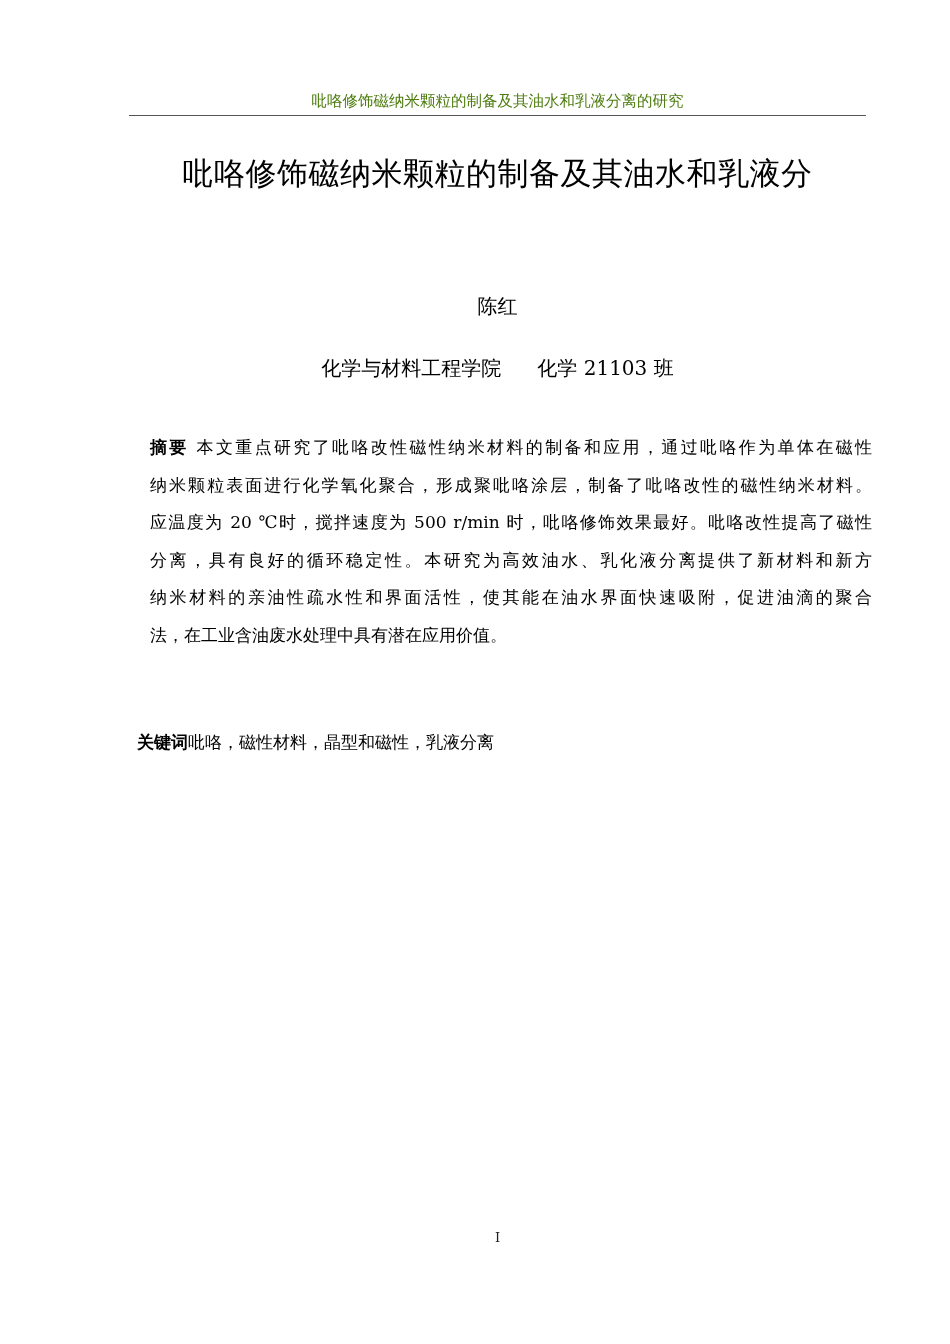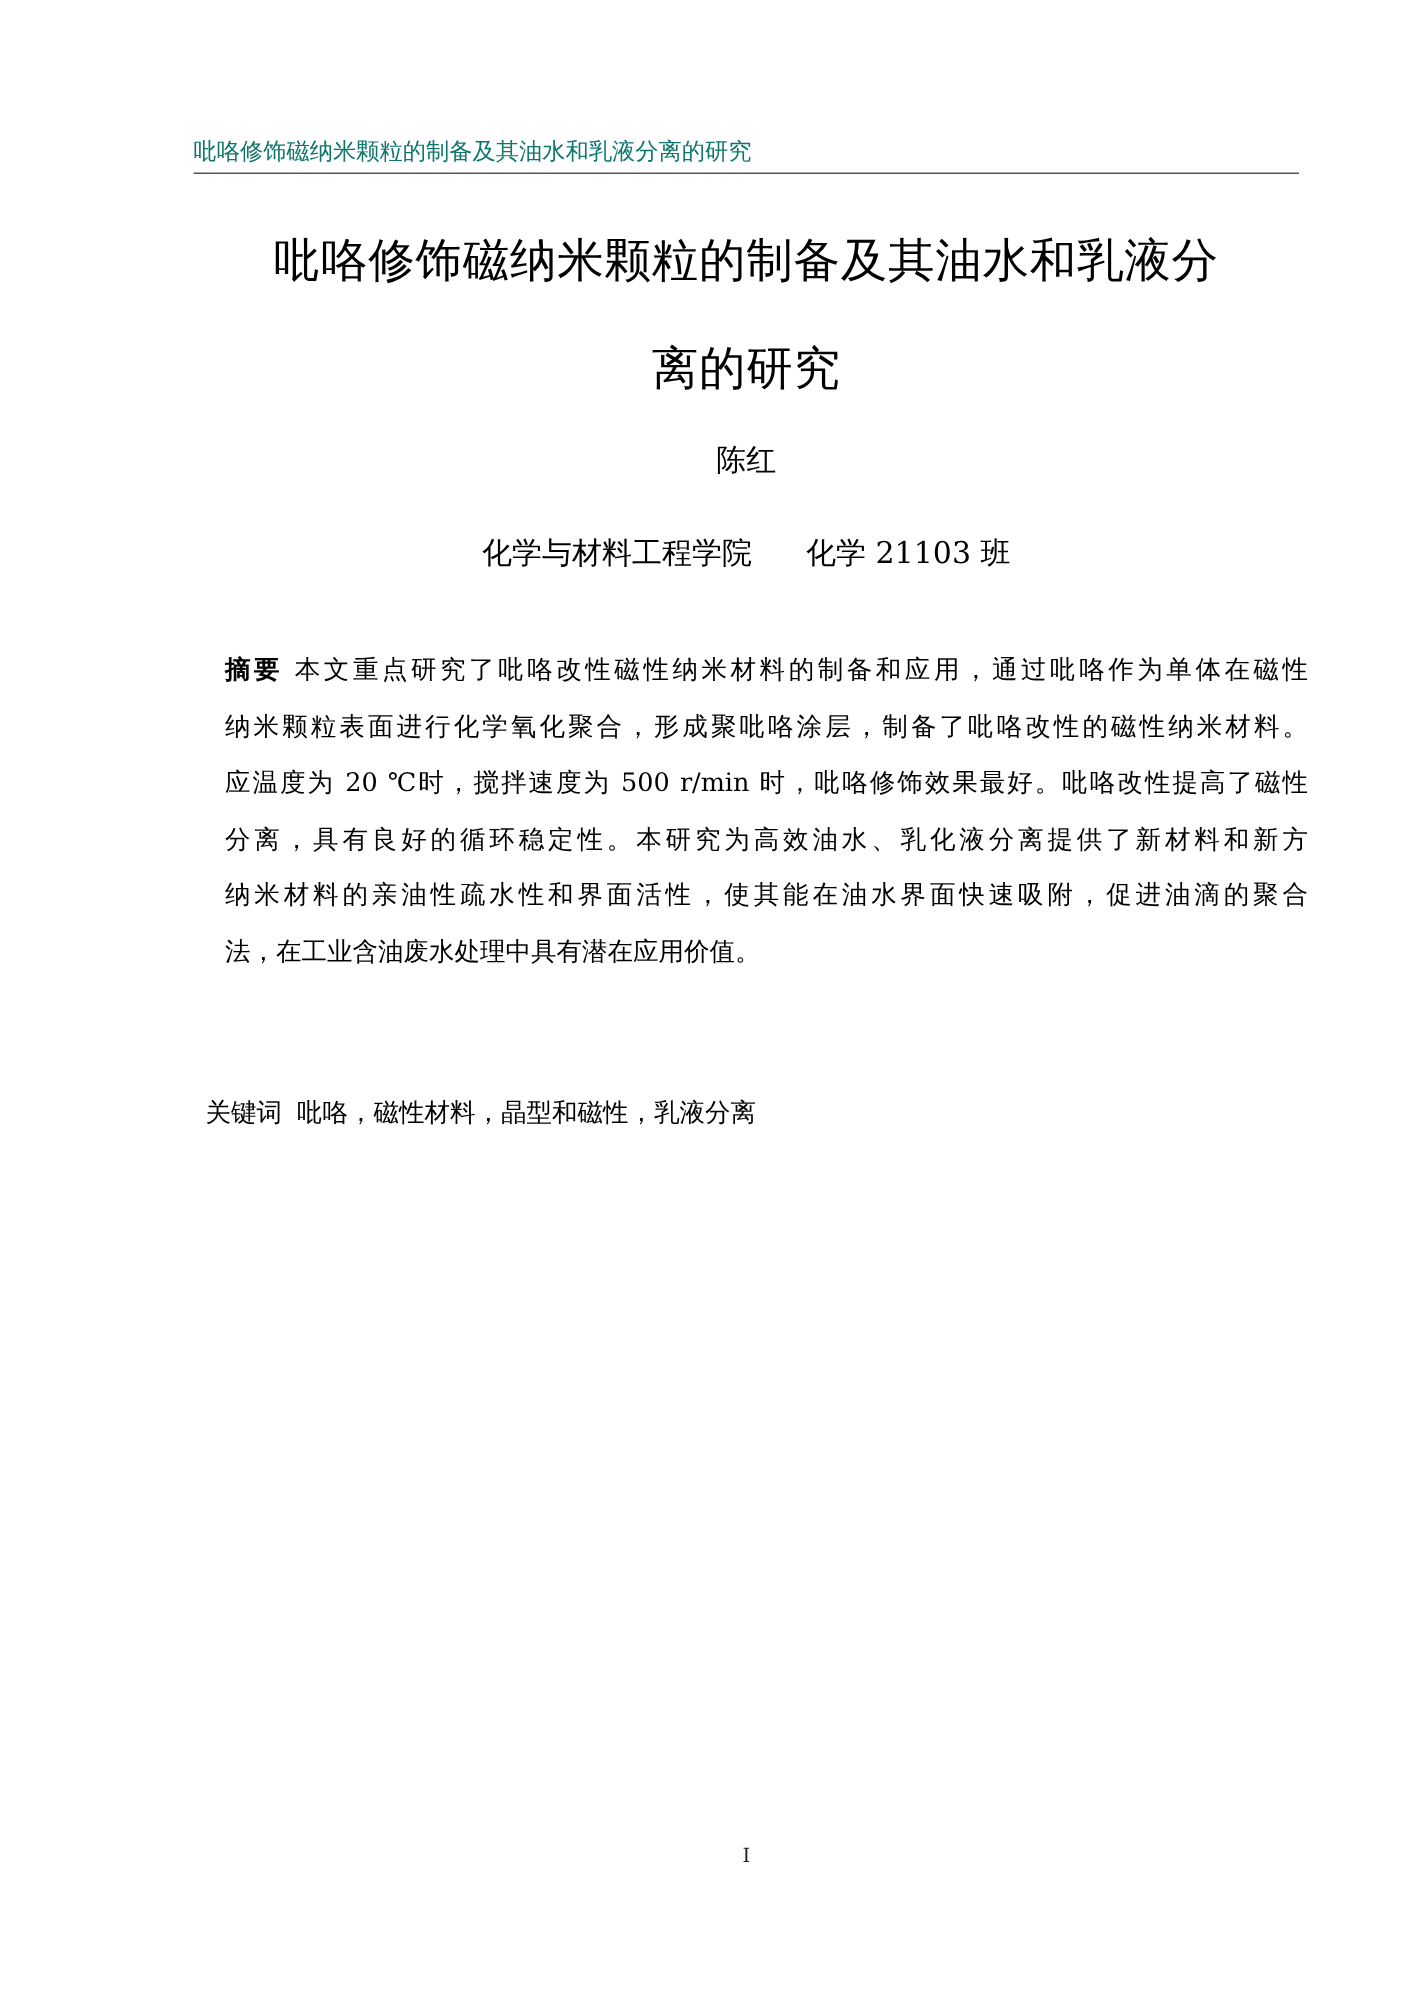--- a/index.html
+++ b/index.html
@@ -14,24 +14,24 @@
       overflow: hidden;
       color: #000000;
       font-family: "DejaVu Serif", "Liberation Serif", serif;
     }
     .page-header {
       position: absolute;
       left: 129px;
       top: 90px;
       width: 737px;
       height: 25px;
-      text-align: left;
+      text-align: center;
       font-size: 15.5px;
       line-height: 22px;
-      color: #0f766e;
+      color: #4d7c0f;
     }
     .header-rule {
       position: absolute;
       left: 129px;
       top: 115px;
       width: 737px;
       height: 0;
       border-top: 1.5px solid #555;
     }
     .doc-title {
@@ -93,43 +93,42 @@
     .keywords {
       position: absolute;
       left: 137px;
       top: 729px;
       font-size: 17px;
       line-height: 26px;
       white-space: nowrap;
     }
     .keywords .label {
       font-family: "DejaVu Sans", "Liberation Sans", sans-serif;
-      font-weight: normal;
-      margin-right: 10px;
+      font-weight: bold;
+      margin-right: 0;
     }
     .page-number {
       position: absolute;
       left: 0;
       top: 1229px;
       width: 995px;
       text-align: center;
       font-size: 13px;
       line-height: 18px;
       color: #222;
     }
   </style>
 </head>
 <body>
 
 <div class="page-header">吡咯修饰磁纳米颗粒的制备及其油水和乳液分离的研究</div>
 <div class="header-rule"></div>
 
 <div class="doc-title">
   <div>吡咯修饰磁纳米颗粒的制备及其油水和乳液分</div>
-  <div>离的研究</div>
 </div>
 
 <div class="author">陈红</div>
 
 <div class="affiliation">
   <span>化学与材料工程学院</span><span class="gap"></span><span>化学 21103 班</span>
 </div>
 
 <div class="abstract">
   <span class="abstract-line"><span class="label">摘要</span> <span>本文重点研究了吡咯改性磁性纳米材料的制备和应用，通过吡咯作为单体在磁性</span></span>

